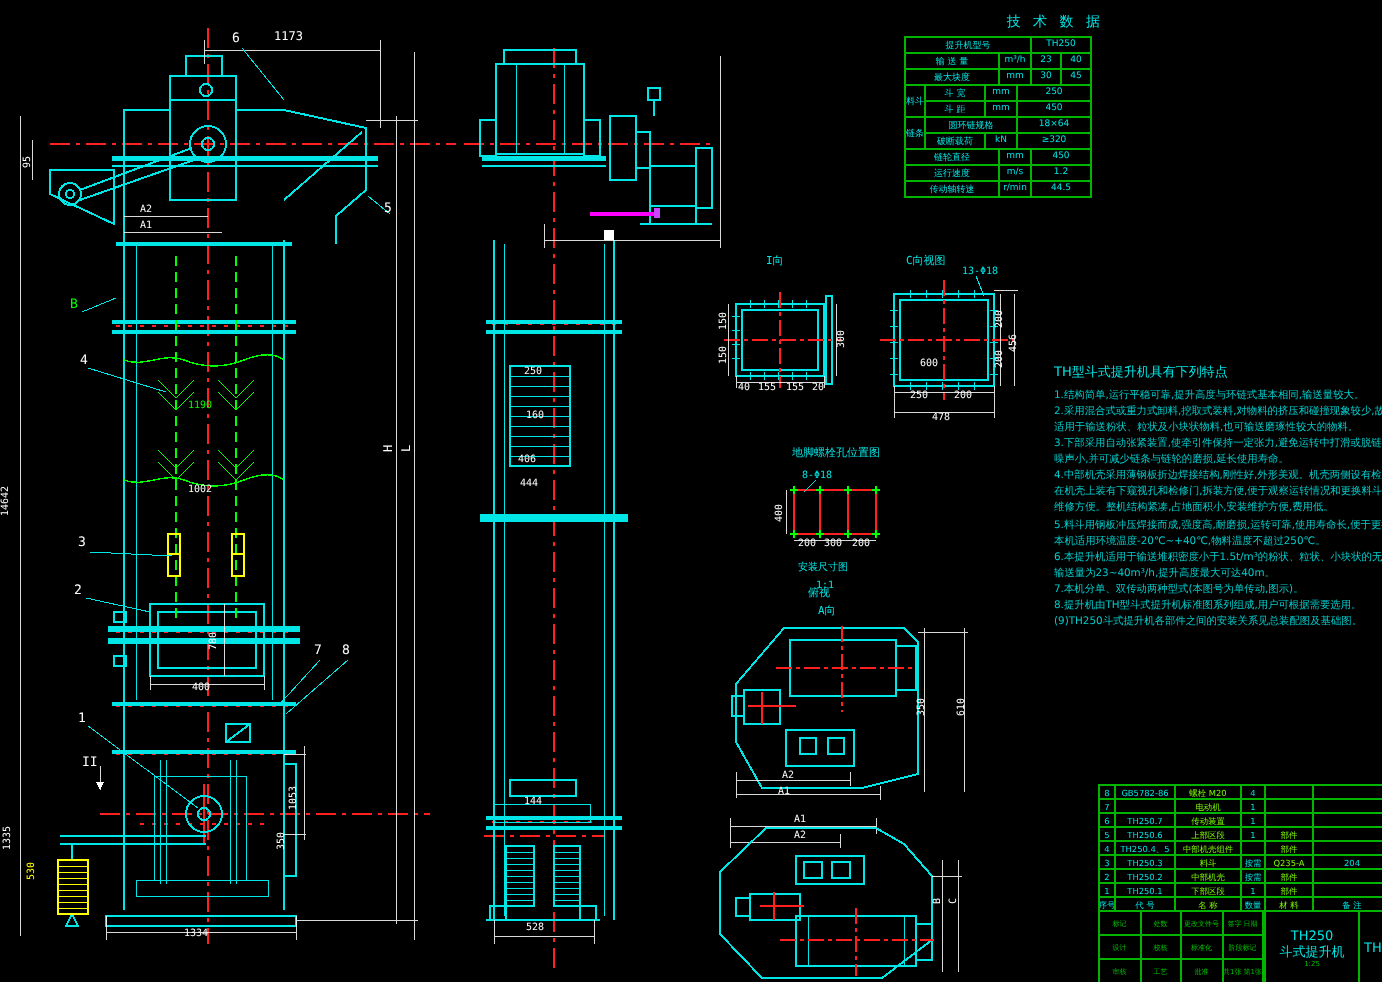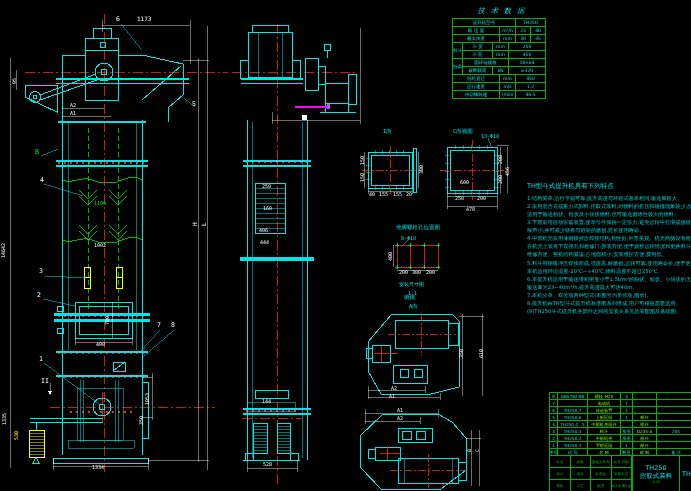--- a/index.html
+++ b/index.html
@@ -7,21 +7,21 @@
           font-family:"DejaVu Sans",sans-serif;}
   svg{position:absolute;left:0;top:0;}
   .lbl{position:absolute;color:#fff;font:5px "DejaVu Sans Mono",monospace;line-height:1;white-space:nowrap;}
   .c{color:#00e5e5}.g{color:#00ff00}.y{color:#ffff00}
   .rot{transform:rotate(-90deg);transform-origin:left top;}
   .balloon{font-size:6.5px;}
   .big{font-size:6px;}
   .vlabel{font-size:5.5px;}
   
   #tech{position:absolute;left:452px;top:6px;width:100px;}
-  #tech .ttitle{color:#00e5e5;font-size:7px;text-align:center;letter-spacing:2px;margin-bottom:2px;font-style:italic;}
+  #tech .ttitle{color:#00e5e5;font-size:7px;text-align:right;letter-spacing:2px;margin-bottom:2px;}
   .ttable{position:relative;border-left:1px solid #00b400;border-top:1px solid #00b400;width:93px;}
   .trow{display:flex;height:8px;}
   .tcell{box-sizing:border-box;border-right:1px solid #00b400;border-bottom:1px solid #00b400;
          color:#00e5e5;font-size:4.5px;display:flex;align-items:center;justify-content:center;
          overflow:hidden;white-space:nowrap;}
   .gcell{position:absolute;left:0;width:10px;height:16px;box-sizing:border-box;
          border-right:1px solid #00b400;border-bottom:1px solid #00b400;color:#00e5e5;font-size:4.5px;
          display:flex;align-items:center;justify-content:center;background:#000;}
   
   #notes{position:absolute;left:527px;top:182px;width:166px;height:208px;overflow:hidden;}
@@ -477,21 +477,21 @@
 
         <div class="tbrow">
           <div class="tbcell">审核</div>
           <div class="tbcell">工艺</div>
           <div class="tbcell">批准</div>
           <div class="tbcell">共1张 第1张</div>
         </div>
       </div>
     <div id="tb-center">
       <div class="tbig">TH250</div>
-      <div class="tbig">挖取式装料</div>
+      <div class="tbig">斗式提升机</div>
       <div class="tsmall">1:25</div>
     </div>
     <div id="tb-right">
       <div class="tbig">TH250</div>
     </div>
   </div>
 
 </div>
 
 </body></html>

